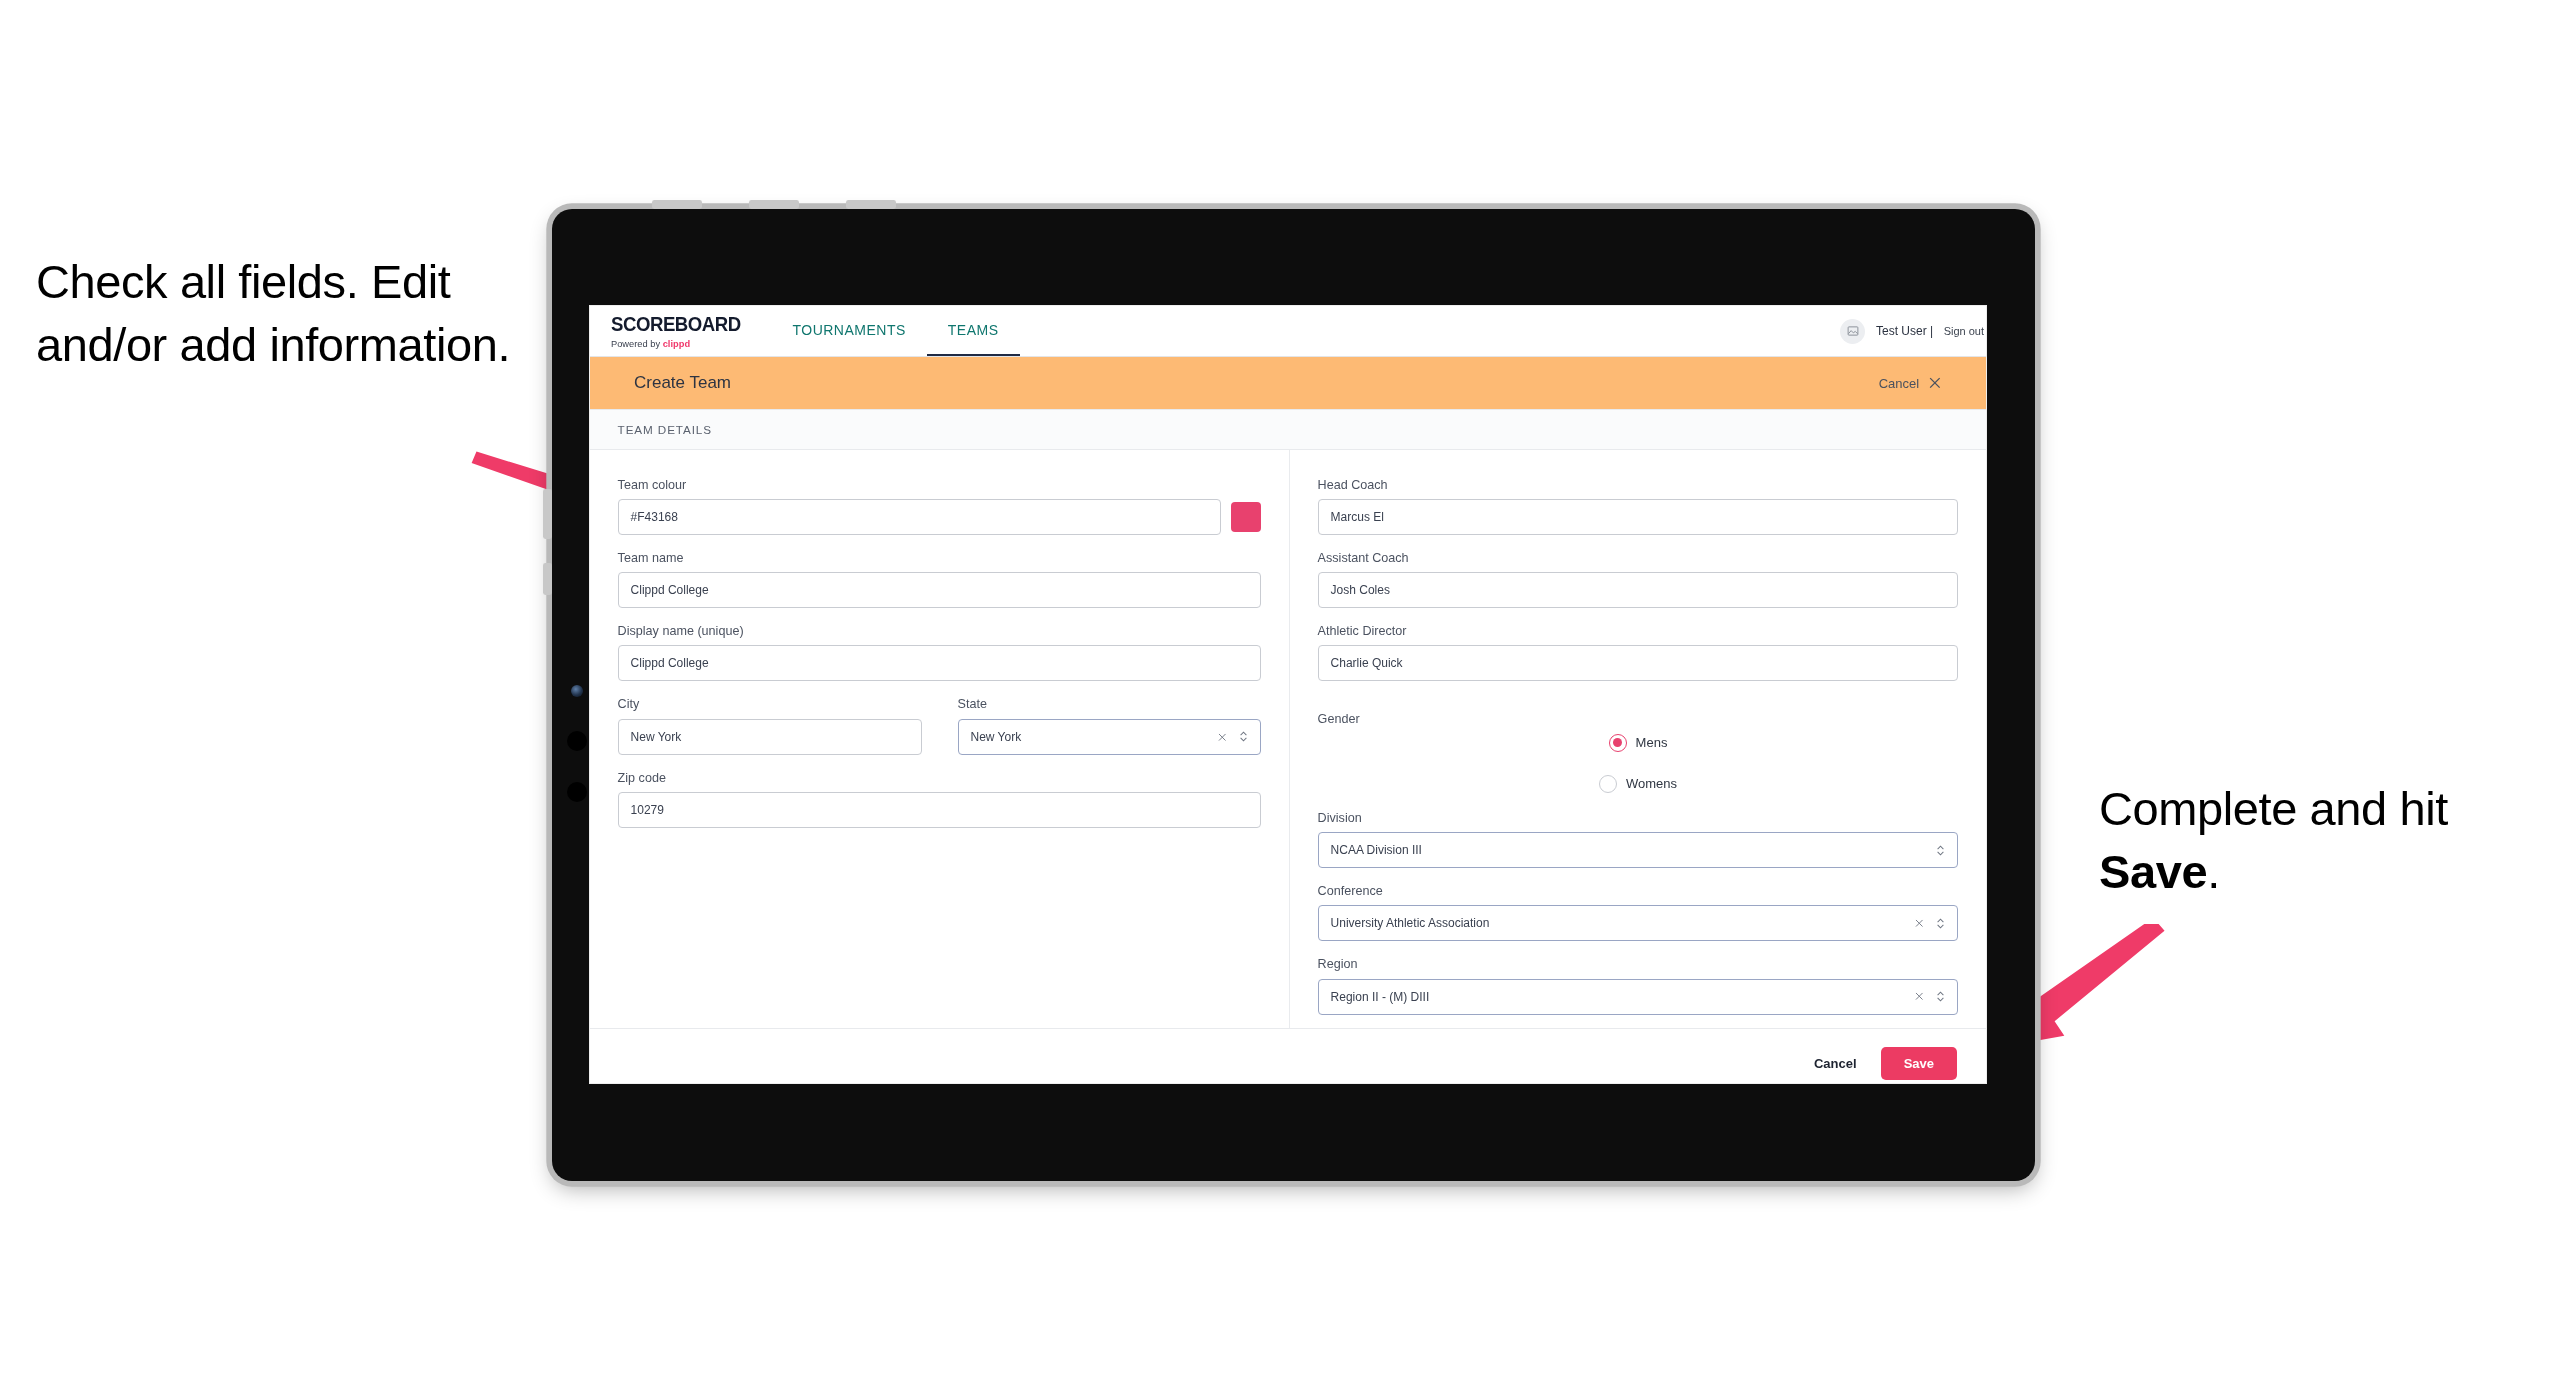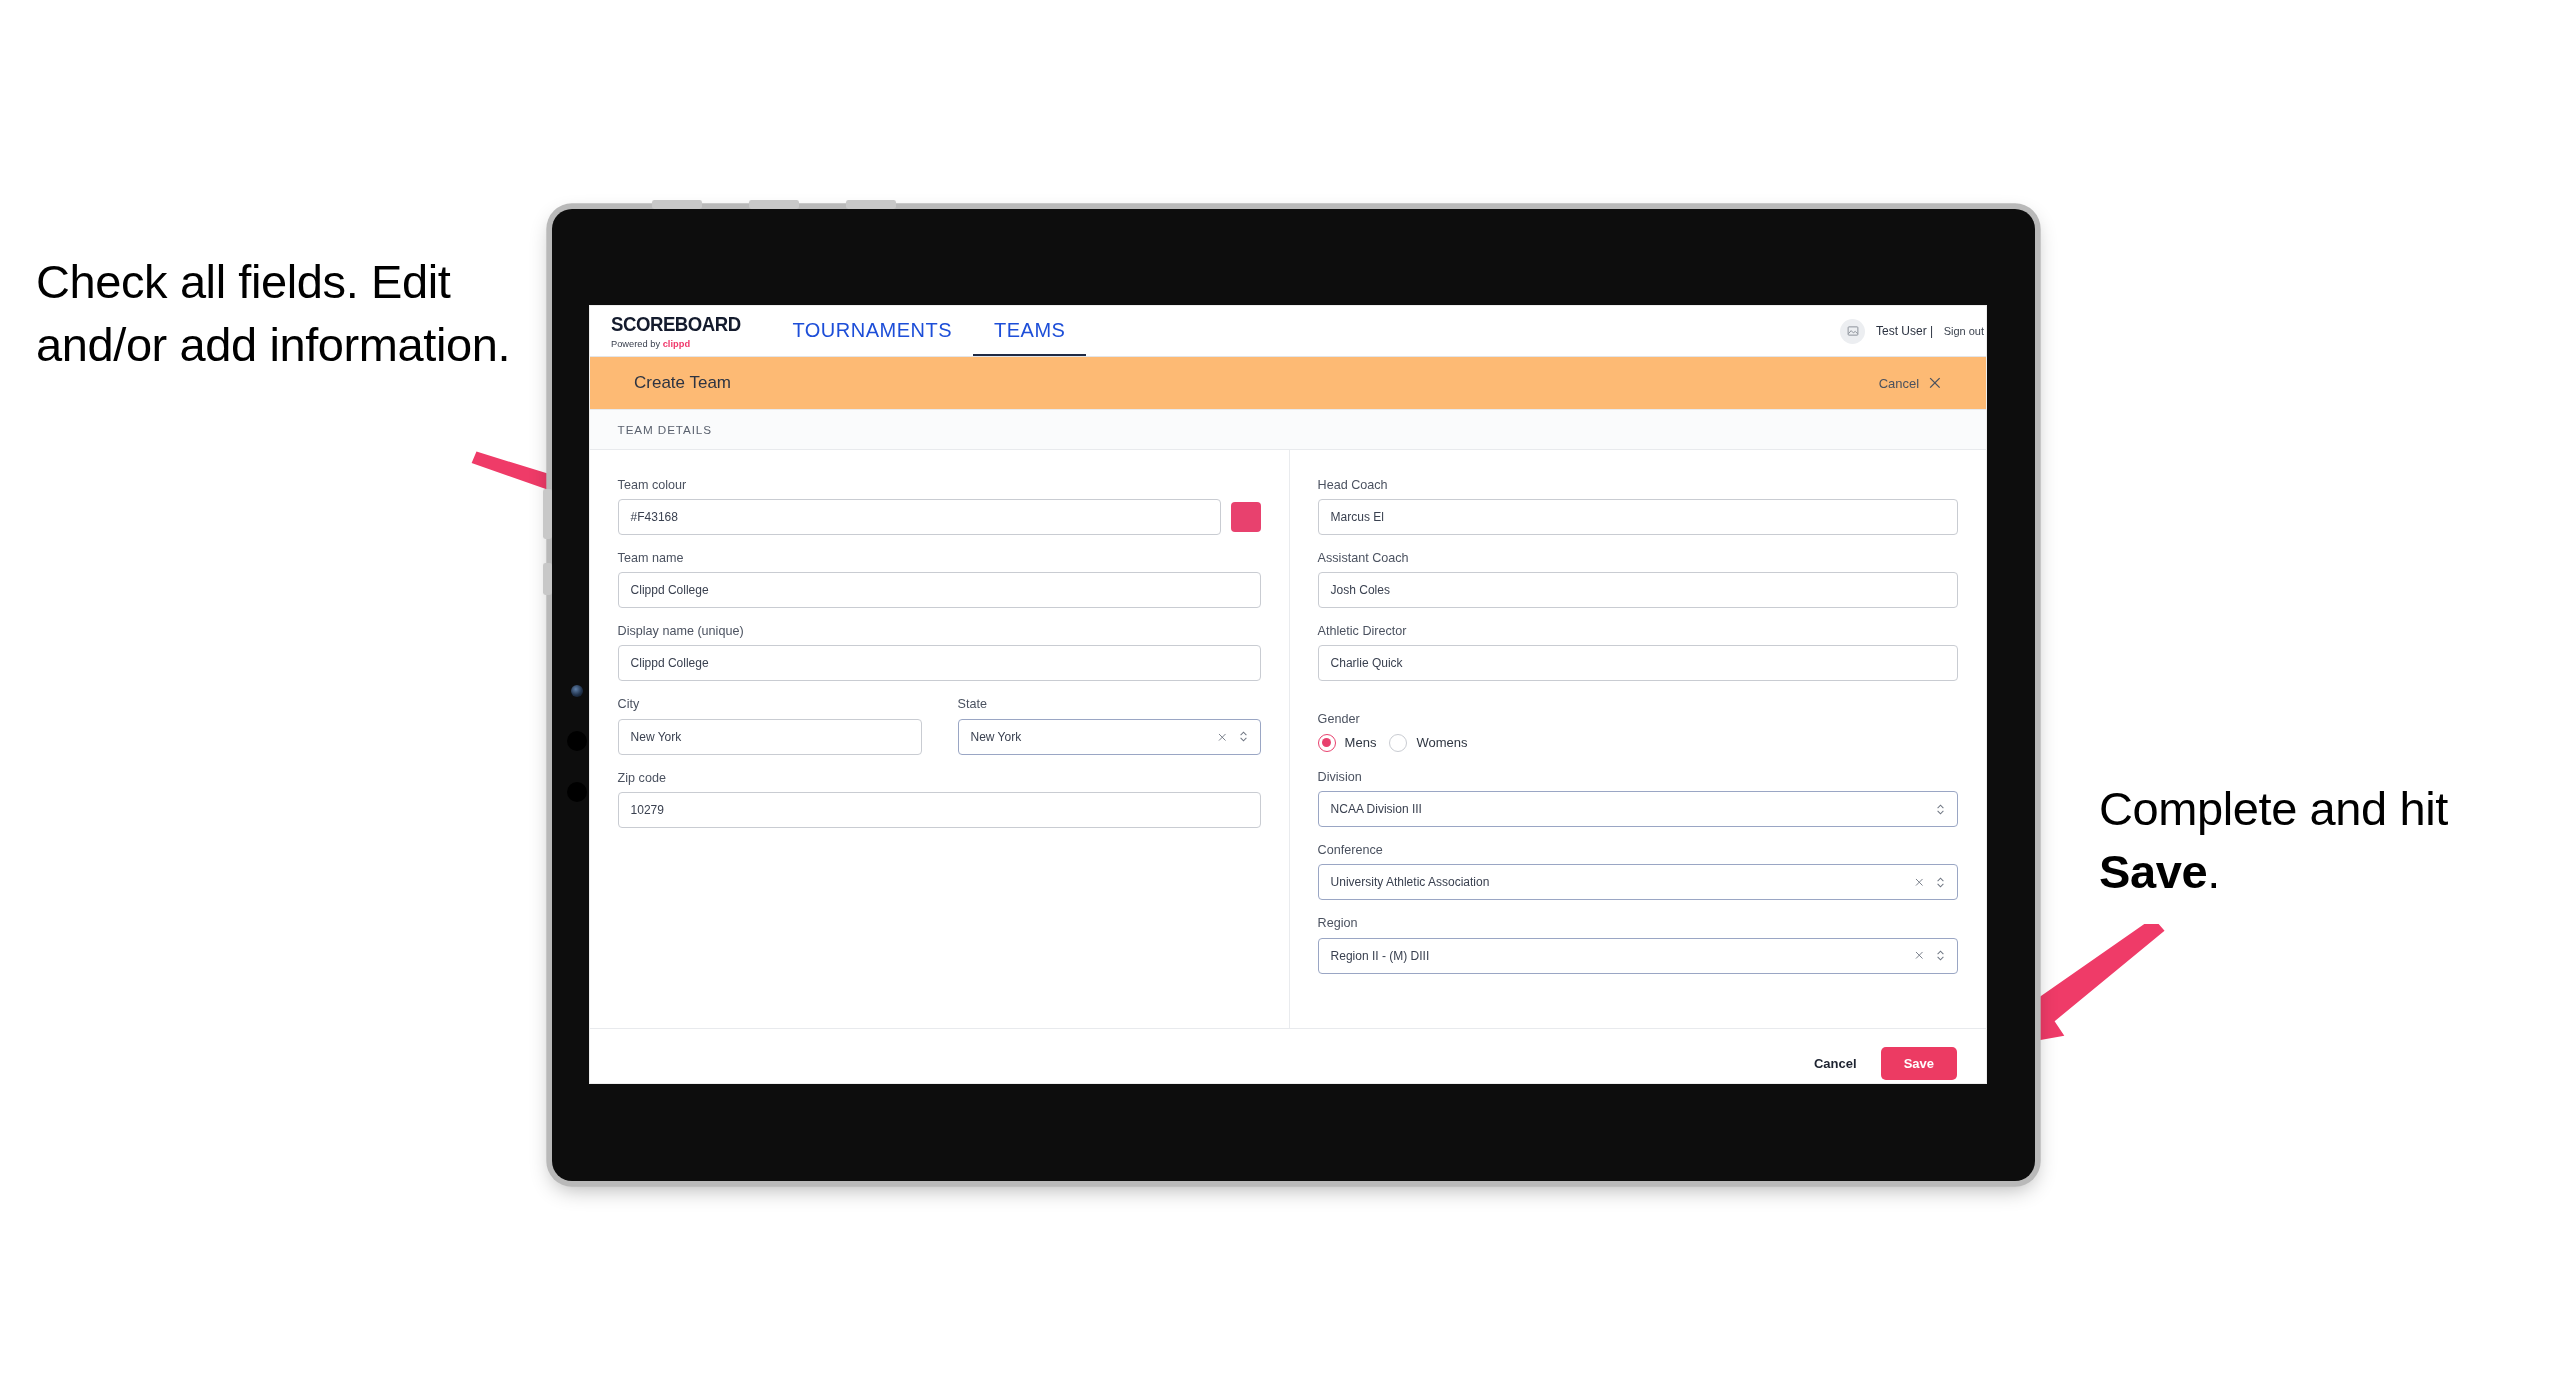--- a/index.html
+++ b/index.html
@@ -47,21 +47,21 @@
   }
 
   
   #topbar{height:50px;background:#fff;border-bottom:0.8px solid #e3e5e8;
           display:flex;align-items:stretch;position:relative;}
   #brand{display:flex;flex-direction:column;justify-content:center;padding:0 21px 0 21px;min-width:133px;}
   #brand-title{font-size:20px;font-weight:700;letter-spacing:-0.5px;color:#141b2d;
                font-family:"Liberation Sans",sans-serif;transform:scaleX(.93);transform-origin:left center;}
   #brand-sub{font-size:9.3px;color:#3b414f;margin-top:2.4px;white-space:nowrap;}
   #brand-sub .brandlink{color:#f0386b;font-weight:700;}
-  .navtab{display:flex;align-items:center;padding:0 21px;font-size:20px;color:#1d4ed8;
+  .navtab{display:flex;align-items:center;padding:0 21px;font-size:14px;color:#0f766e;
           letter-spacing:0.5px;cursor:pointer;border-bottom:2.4px solid transparent;}
   .navtab.active{border-bottom:2.4px solid #1f2a44;font-weight:400;}
   #topbar-right{margin-left:auto;display:flex;align-items:center;padding-right:2px;gap:10.5px;}
   #avatar{width:25px;height:25px;border-radius:50%;background:#eceef1;display:flex;
           align-items:center;justify-content:center;color:#7c828e;}
   #username{font-size:12px;color:#2b3240;}
   #signout{font-size:11px;color:#3d4450;cursor:pointer;}
 
   
   #pagehead{height:52px;display:flex;align-items:center;padding:0 44px;
@@ -101,21 +101,21 @@
   #swatch{width:30px;height:30px;border-radius:4px;background:#e8416e;}
 
   .row2{display:flex;gap:36px;}
   .row2 > div{flex:1;}
 
   .selrow{display:flex;align-items:center;width:100%;}
   .selval{flex:1;}
   .selicons{display:flex;align-items:center;gap:12px;color:#6f7682;}
 
   
-  #radios{display:flex;align-items:center;gap:13px;margin-top:3.2px;}
+  #radios{display:flex;align-items:center;gap:23px;margin-top:3.2px;flex-direction:column;}
   .radio{display:flex;align-items:center;gap:9px;cursor:pointer;}
   .rdot{width:18px;height:18px;border-radius:50%;border:1.6px solid #c9ccd2;box-sizing:border-box;
         display:flex;align-items:center;justify-content:center;}
   .rdot.on{border-color:#e8416e;}
   .rdot.on::after{content:"";width:9px;height:9px;border-radius:50%;background:#e8416e;}
   .rlabel{font-size:13px;color:#2f3642;}
 
   
   #formfoot{height:68px;border-top:0.8px solid #e8eaed;display:flex;align-items:center;
             justify-content:flex-end;gap:24px;padding-right:29px;background:#fff;}

